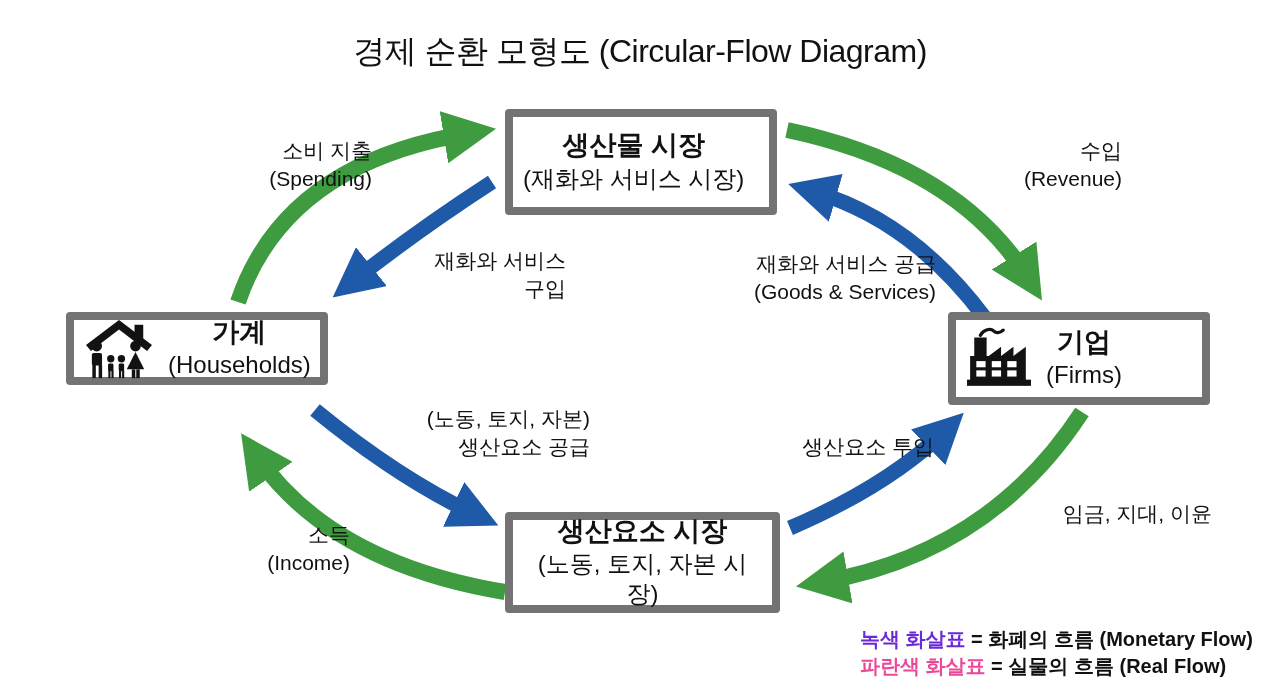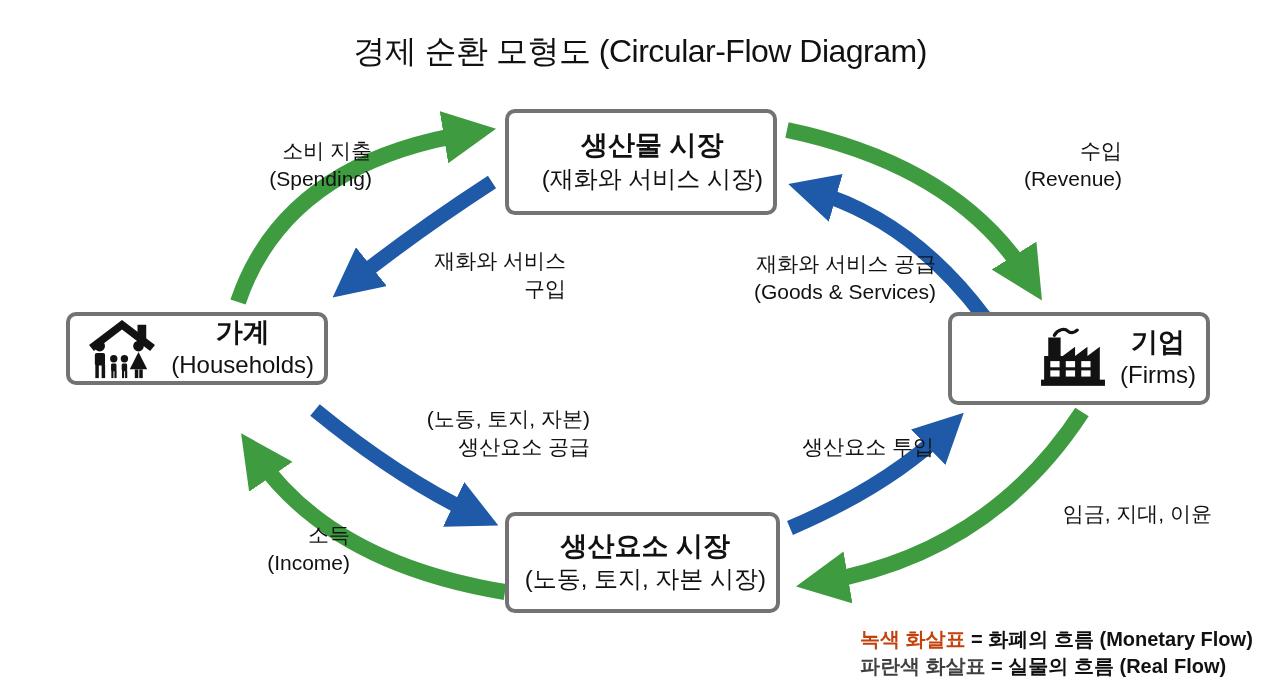--- a/index.html
+++ b/index.html
@@ -6,22 +6,22 @@
   body {
     width:1280px; height:698px; position:relative; overflow:hidden;
     background:#ffffff; font-family:"Liberation Sans", sans-serif; color:#111;
   }
   .title {
     position:absolute; top:30px; left:0; width:1280px; text-align:center;
     font-size:32px; font-weight:normal; letter-spacing:-0.5px;
   }
   .arrow-layer { position:absolute; left:0; top:0; z-index:1; }
   .node {
-    position:absolute; background:#fff; border:4px solid #737373; border-radius:10px;
-    display:flex; align-items:center; justify-content:flex-end; z-index:2; box-sizing:border-box;
+    position:absolute; background:#fff; border:8px solid #737373; border-radius:4px;
+    display:flex; align-items:center; justify-content:flex-start; z-index:2; box-sizing:border-box;
   }
   .node-inner { display:flex; align-items:center; gap:14px; padding:0 10px; }
   .node-text { text-align:center; }
   .node-title { font-size:27px; font-weight:bold; line-height:1.15; }
   .node-sub   { font-size:24px; line-height:1.25; margin-top:2px; }
   #node-product      { left:505px; top:109px; width:272px; height:106px; }
   #node-households   { left:66px;  top:312px; width:262px; height:73px;  }
   #node-firms        { left:948px; top:312px; width:262px; height:93px;  }
   #node-factor       { left:505px; top:512px; width:275px; height:101px; }
   .flow-label {
@@ -32,22 +32,22 @@
   #label-goods-purchase { left:346px; top:247px; width:220px; }
   #label-goods-supply   { left:676px; top:250px; width:260px; }
   #label-factor-supply  { left:350px; top:405px; width:240px; }
   #label-factor-input   { left:714px; top:433px; width:220px; }
   #label-income         { left:130px; top:521px; width:220px; }
   #label-wages          { left:932px; top:500px; width:280px; }
   .legend {
     position:absolute; left:860px; top:626px; z-index:3;
     font-size:20px; font-weight:bold; line-height:27px;
   }
-  .legend .green-term { color:#c2410c; }
-  .legend .blue-term  { color:#404040; }
+  .legend .green-term { color:#6d28d9; }
+  .legend .blue-term  { color:#ec4899; }
   .icon-svg { display:block; }
 </style>
 </head>
 <body>
 
 <div class="title">경제 순환 모형도 (Circular-Flow Diagram)</div>
 
 <svg class="arrow-layer" width="1280" height="698" viewBox="0 0 1280 698">
   <defs>
     <marker id="ah-green" viewBox="0 0 10 10" refX="5" refY="5" markerWidth="3.3" markerHeight="3.3" orient="auto" markerUnits="strokeWidth">

